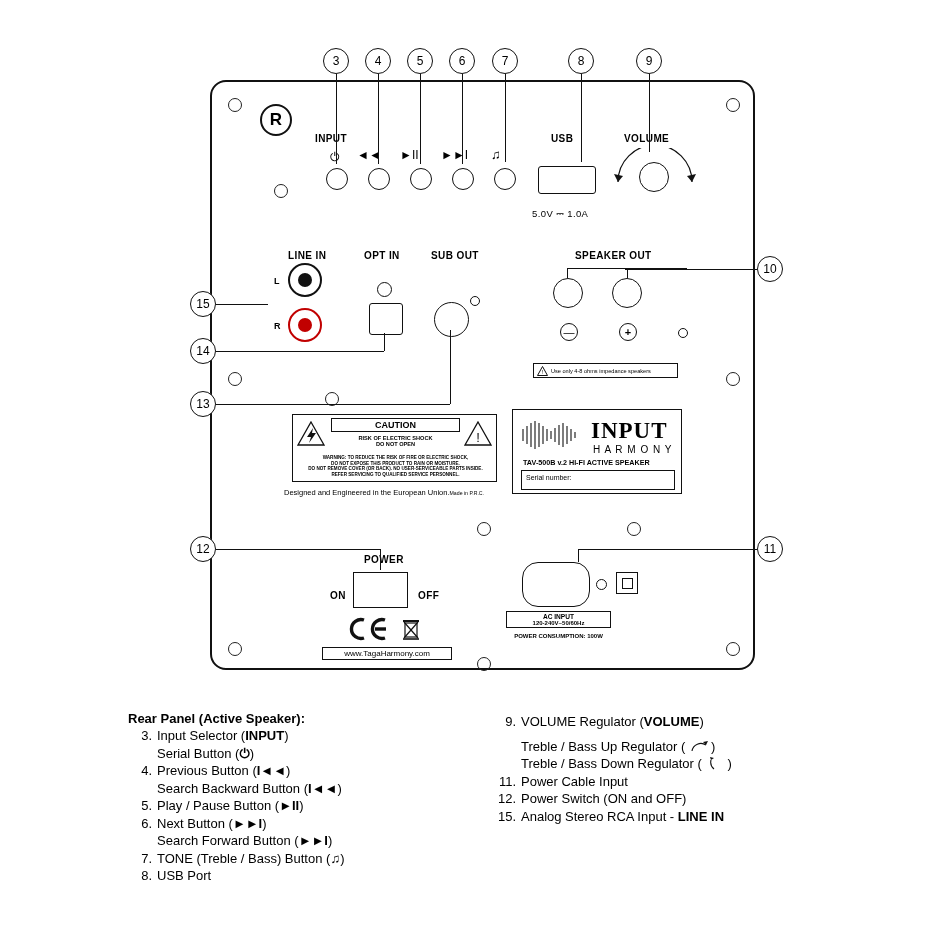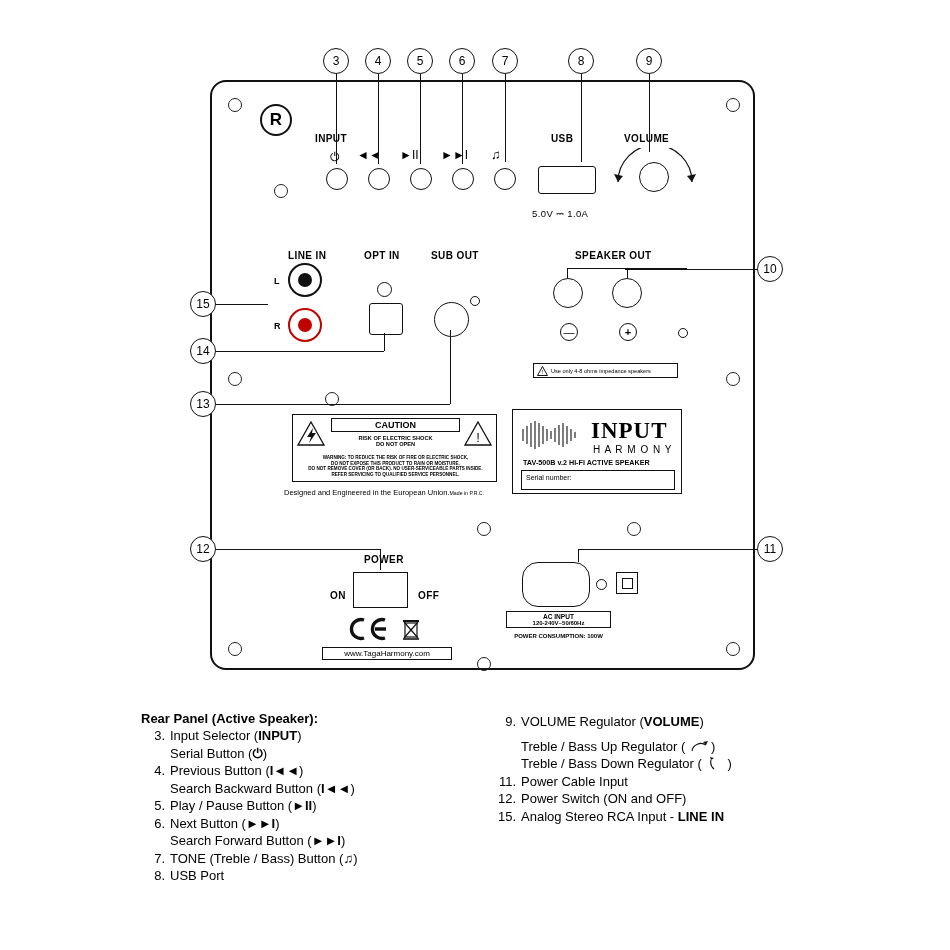--- a/index.html
+++ b/index.html
@@ -246,21 +246,21 @@
 <div class="ln hln" style="left:216px;top:404px;width:234px;"></div>
 <div class="ln vln" style="left:450px;top:330px;height:74px;"></div>
 
 <div class="cal" style="left:190px;top:338px;">14</div>
 <div class="ln hln" style="left:216px;top:351px;width:168px;"></div>
 <div class="ln vln" style="left:384px;top:333px;height:18px;"></div>
 
 <div class="cal" style="left:190px;top:291px;">15</div>
 <div class="ln hln" style="left:216px;top:304px;width:52px;"></div>
 
-<div class="legend" style="left:141px;top:710px;width:360px;">
+<div class="legend" style="left:128px;top:710px;width:360px;">
   <div class="hd">Rear Panel (Active Speaker):</div>
   <table>
     <tbody>
       <tr>
           <td class="num">3.</td>
           <td>
             <span><span>Input Selector (</span><b>INPUT</b><span>)</span></span><br>
             <span><span>Serial Button (</span><b>⏻</b><span>)</span></span>
           </td>
         </tr>

